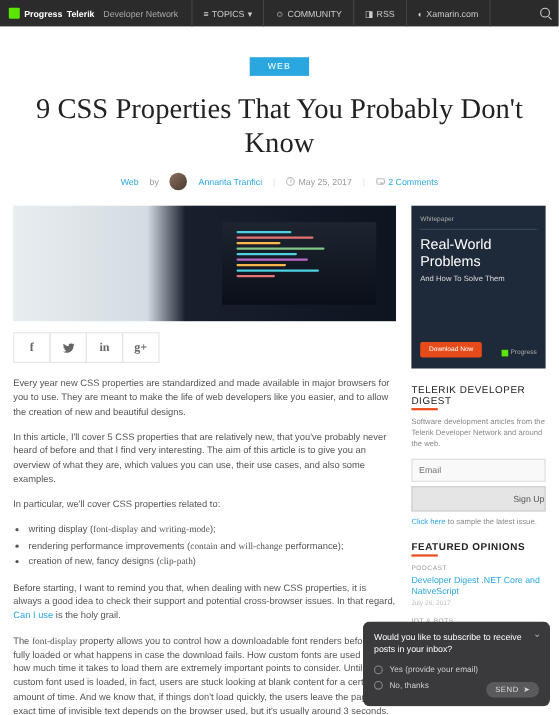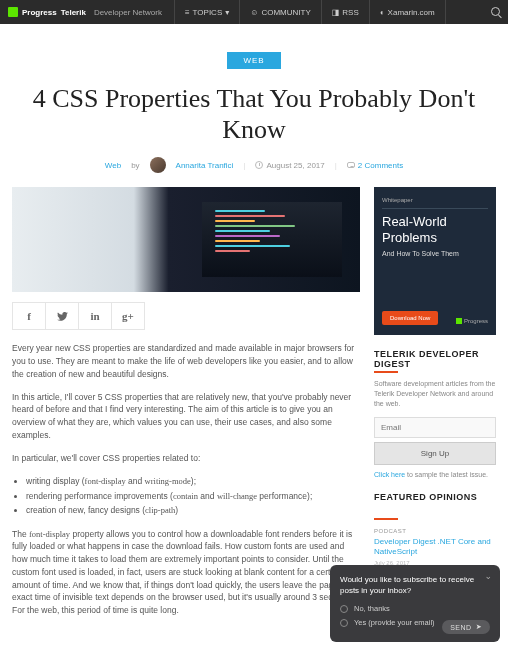--- a/index.html
+++ b/index.html
@@ -41,29 +41,29 @@
 .sidebar{width:122px;flex-shrink:0}
 .promo{width:122px;height:148px;background:#1e2a3a;color:#fff;padding:10px 8px;font-family:Arial,sans-serif;margin-bottom:14px;position:relative}
 .promo .wp{font-size:6px;color:#aaa}
 .promo .sep2{height:1px;background:#3a4a5a;margin:5px 0}
 .promo .bigt{font-size:13px;line-height:1.2;color:#fff;margin-bottom:4px}
 .promo .subt{font-size:7px;color:#ddd}
 .promo .dl{position:absolute;bottom:10px;left:8px;background:#e84b1a;color:#fff;font-size:6px;padding:4px 8px;border-radius:2px}
 .promo .plabel{position:absolute;bottom:11px;right:8px;font-size:6px;color:#aaa;display:flex;align-items:center;gap:2px}
 .promo .plabel .plogo2{width:6px;height:6px;background:#5ce500;display:inline-block}
 .digest{font-family:Arial,sans-serif;margin-bottom:14px}
-.digest h3{font-size:9px;font-weight:bold;color:#222;letter-spacing:0.5px;margin-bottom:2px}
+.digest h3{font-size:9px;font-weight:normal;color:#222;letter-spacing:0.5px;margin-bottom:2px}
 .digest .hr{height:2px;background:#e84b1a;width:24px;margin-bottom:6px}
 .digest .desc{font-size:7px;color:#888;line-height:1.4;margin-bottom:8px}
 .digest input{width:100%;padding:5px 6px;font-size:8px;border:1px solid #ddd;background:#f9f9f9;margin-bottom:4px}
-.digest .signup{width:100%;padding:6px 0;background:#e5e5e5;border:1px solid #ccc;font-size:8px;color:#555;text-align:center}
+.digest .signup{width:100%;padding:6px 0;background:#e5e5e5;border:1px solid #ccc;font-size:8px;color:#555;text-align:right}
 .digest .sample{font-size:7px;color:#888;margin-top:6px}
 .digest .sample a{color:#2aa7df;text-decoration:none}
 .featured{font-family:Arial,sans-serif}
-.featured h3{font-size:9px;font-weight:bold;color:#222;letter-spacing:0.5px;margin-bottom:16px}
+.featured h3{font-size:9px;font-weight:bold;color:#222;letter-spacing:0.5px;margin-bottom:2px}
 .featured .hr{height:2px;background:#e84b1a;width:24px;margin-bottom:8px}
 .featured .tag{font-size:6px;color:#999;letter-spacing:0.5px;margin-bottom:3px}
 .featured .flink{font-size:8px;color:#2aa7df;line-height:1.3;margin-bottom:2px}
 .featured .fdate{font-size:6px;color:#bbb;margin-bottom:10px}
 .popup{position:fixed;bottom:8px;right:8px;width:170px;background:#3a3a3d;border-radius:6px;padding:10px;font-family:Arial,sans-serif;color:#fff}
 .popup .close{position:absolute;top:6px;right:8px;color:#aaa;font-size:9px}
 .popup .q{font-size:8px;font-weight:normal;margin-bottom:8px;line-height:1.3}
 .popup .opt{display:flex;align-items:center;gap:6px;margin-bottom:5px;font-size:7.5px;color:#ccc}
 .popup .opt .radio{width:8px;height:8px;border:1px solid #888;border-radius:50%;display:inline-block}
 .popup .send{position:absolute;bottom:8px;right:10px;background:#5a5a5d;color:#ddd;font-size:7px;padding:3px 8px;border-radius:10px;display:flex;align-items:center;gap:4px;letter-spacing:0.5px}
@@ -99,31 +99,31 @@
     <div class="item last">
         <span>◐</span>
         <span>Xamarin.com</span>
       </div>
   </div>
   <div class="search"><span class="mag"></span></div>
 </div>
 
 <span class="cat-badge">WEB</span>
 
-<h1 class="title">4 CSS Properties That You Probably Don't Know</h1>
+<h1 class="title">9 CSS Properties That You Probably Don't Know</h1>
 
 <div class="meta">
   <span class="cat">Web</span>
   <span class="by">by</span>
   <span class="avatar"></span>
   <span class="author">Annarita Tranfici</span>
   <span class="sep">|</span>
   <span class="date">
       <span class="clock-icon"></span>
-      <span>August 25, 2017</span>
+      <span>May 25, 2017</span>
     </span>
   <span class="sep">|</span>
   <span class="comments">
       <span class="comment-icon"></span>
       <a>2 Comments</a>
     </span>
 </div>
 
 <div class="content-wrap">
   <div class="main">
@@ -154,20 +154,21 @@
 
     <div class="article">
       <p>Every year new CSS properties are standardized and made available in major browsers for you to use. They are meant to make the life of web developers like you easier, and to allow the creation of new and beautiful designs.</p>
       <p>In this article, I'll cover 5 CSS properties that are relatively new, that you've probably never heard of before and that I find very interesting. The aim of this article is to give you an overview of what they are, which values you can use, their use cases, and also some examples.</p>
       <p>In particular, we'll cover CSS properties related to:</p>
       <ul>
         <li><span>writing display (</span><code>font-display</code><span> and </span><code>writing-mode</code><span>);</span></li>
         <li><span>rendering performance improvements (</span><code>contain</code><span> and </span><code>will-change</code><span> performance);</span></li>
         <li><span>creation of new, fancy designs (</span><code>clip-path</code><span>)</span></li>
       </ul>
+      <p><span>Before starting, I want to remind you that, when dealing with new CSS properties, it is always a good idea to check their support and potential cross-browser issues. In that regard, </span><a>Can I use</a><span> is the holy grail.</span></p>
       <p><span>The </span><code>font-display</code><span> property allows you to control how a downloadable font renders before it is fully loaded or what happens in case the download fails. How custom fonts are used and how much time it takes to load them are extremely important points to consider. Until the custom font used is loaded, in fact, users are stuck looking at blank content for a certain amount of time. And we know that, if things don't load quickly, the users leave the page. The exact time of invisible text depends on the browser used, but it's usually around 3 seconds. For the web, this period of time is quite long.</span></p>
     </div>
   </div>
 
   <div class="sidebar">
     <div class="promo">
       <div class="wp">Whitepaper</div>
       <div class="sep2"></div>
       <div class="bigt">
         <div>Real-World</div>
@@ -199,23 +200,23 @@
       <div class="tag">IOT &amp; BOTS</div>
     </div>
   </div>
 </div>
 
 <div class="popup">
   <span class="close">⌄</span>
   <div class="q">Would you like to subscribe to receive posts in your inbox?</div>
   <div class="opt">
       <span class="radio"></span>
-      <span>No, thanks</span>
+      <span>Yes (provide your email)</span>
     </div>
   <div class="opt">
       <span class="radio"></span>
-      <span>Yes (provide your email)</span>
+      <span>No, thanks</span>
     </div>
   <div class="send">
       <span>SEND</span>
       <span>➤</span>
     </div>
 </div>
 
 </body></html>

